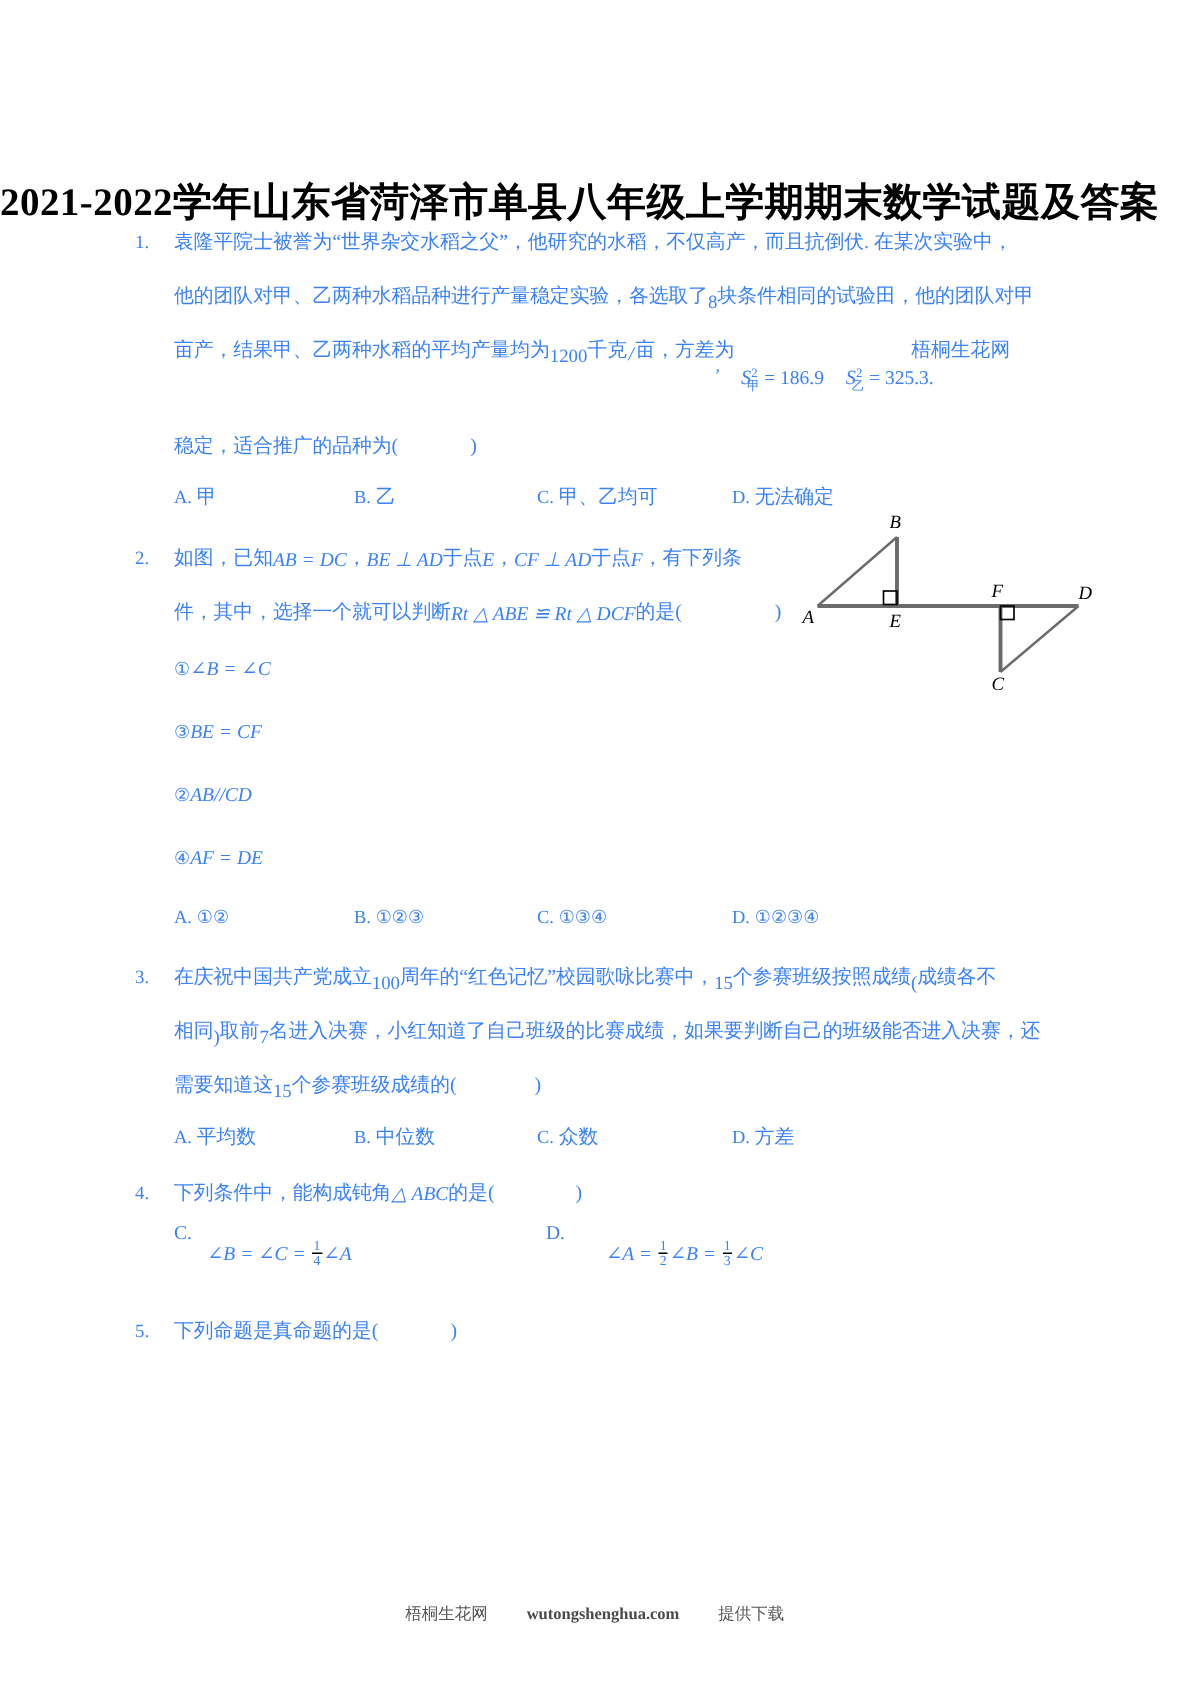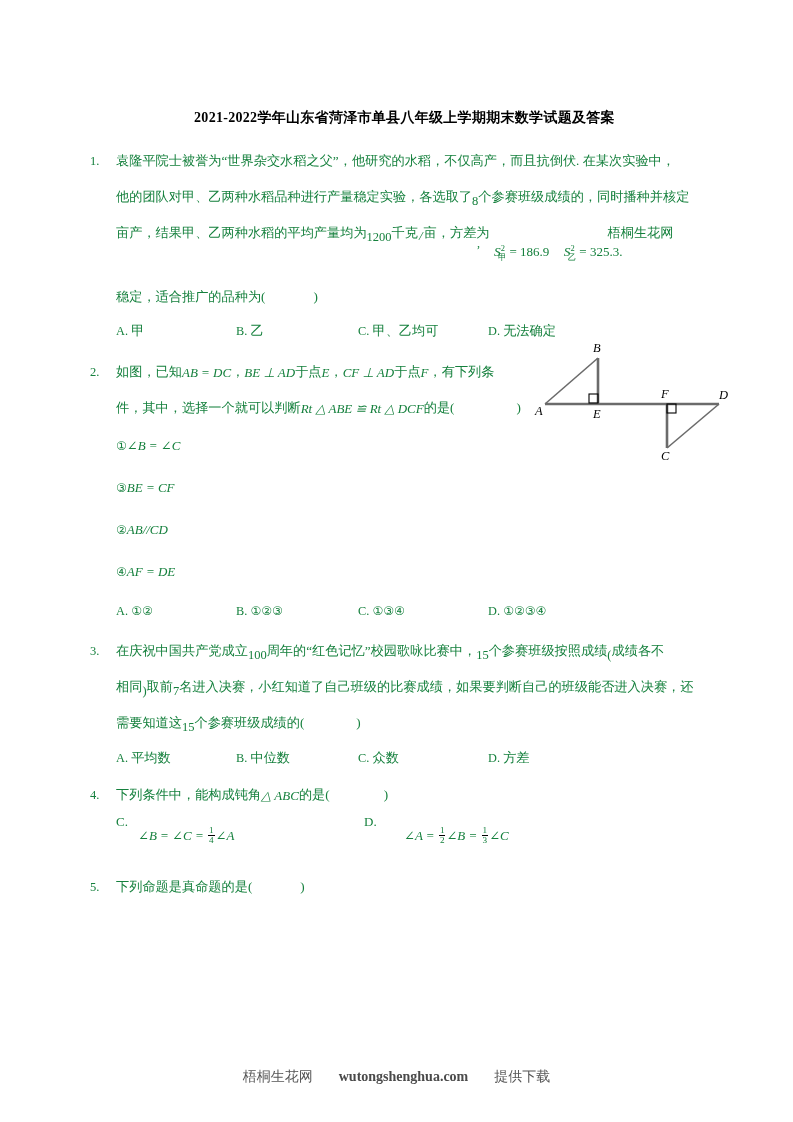--- a/index.html
+++ b/index.html
@@ -17,40 +17,39 @@
     overflow: hidden;
   }
   .page {
     position: relative;
     width: 793px;
     height: 1122px;
     background: #fff;
   }
   .doc-title {
     position: absolute;
-    left: 16px;
+    left: 0;
     right: 0;
     top: 100px;
-    text-align: center;
-    font-family: "Liberation Serif", "DejaVu Serif", serif;
-    font-size: 14px;
+    font-family: "Liberation Serif", "DejaVu Serif", serif;
+    font-size: 26px;
     font-weight: bold;
     letter-spacing: 0.3px;
     white-space: nowrap;
   }
   .body-block {
     position: absolute;
     left: 90px;
     top: 143px;
     width: 645px;
   }
   .q {
     font-size: 13px;
     line-height: 35px;
-    color: #15803d;
+    color: #3b82f6;
   }
   .q-line {
     position: relative;
     white-space: nowrap;
   }
   .qnum {
     display: inline-block;
     width: 26px;
     font-family: "Liberation Serif", serif;
     font-size: 12.5px;
@@ -132,21 +131,21 @@
     top: 332px;
     width: 232px;
     height: 128px;
   }
   .footer {
     position: absolute;
     left: 0;
     right: 0;
     top: 1068px;
     text-align: center;
-    font-size: 14px;
+    font-size: 11px;
     color: #555555;
     white-space: nowrap;
   }
   .footer .site {
     font-family: "Liberation Serif", serif;
     font-weight: bold;
     color: #4a4a4a;
     margin: 0 26px;
   }
   .footer .cn-f {
@@ -166,21 +165,21 @@
 
   <h1 class="doc-title">2021-2022学年山东省菏泽市单县八年级上学期期末数学试题及答案</h1>
 
   <div class="body-block">
 
     <div class="q">
       <div class="q-line">
         <span class="qnum">1.</span><span class="cn">袁隆平院士被誉为“世界杂交水稻之父”，他研究的水稻，不仅高产，而且抗倒伏. 在某次实验中，</span>
       </div>
       <div class="q-line">
-        <span style="display:inline-block;width:26px"></span><span class="cn">他的团队对甲、乙两种水稻品种进行产量稳定实验，各选取了</span><span class="sub-inline">8</span><span class="cn">个参赛班级成绩的，同时播种并核定</span>
+        <span style="display:inline-block;width:26px"></span><span class="cn">他的团队对甲、乙两种水稻品种进行产量稳定实验，各选取了</span><span class="sub-inline">8</span><span class="cn">块条件相同的试验田，他的团队对甲</span>
       </div>
       <div class="q-line">
         <span style="display:inline-block;width:26px"></span><span class="cn">亩产，结果甲、乙两种水稻的平均产量均为</span><span class="sub-inline">1200</span><span class="cn">千克</span><span style="font-style:italic;position:relative;top:3px;padding:0 1px;">/</span><span class="cn">亩，方差为</span><span style="display:inline-block;width:118px"></span><span class="cn">梧桐生花网</span>
         <span style="position:absolute;left:387px;top:11px;font-size:12px;">,</span>
         <span style="position:absolute;left:404px;top:16px;white-space:nowrap;">
           <span class="var-S">S</span><span class="sup2">2</span><span class="subtiny" style="margin-left:-7px;">甲</span><span class="mn" style="margin-left:3px;">= 186.9</span>
           <span style="display:inline-block;width:8px"></span>
           <span class="var-S">S</span><span class="sup2">2</span><span class="subtiny" style="margin-left:-7px;">乙</span><span class="mn" style="margin-left:3px;">= 325.3.</span>
         </span>
       </div>

